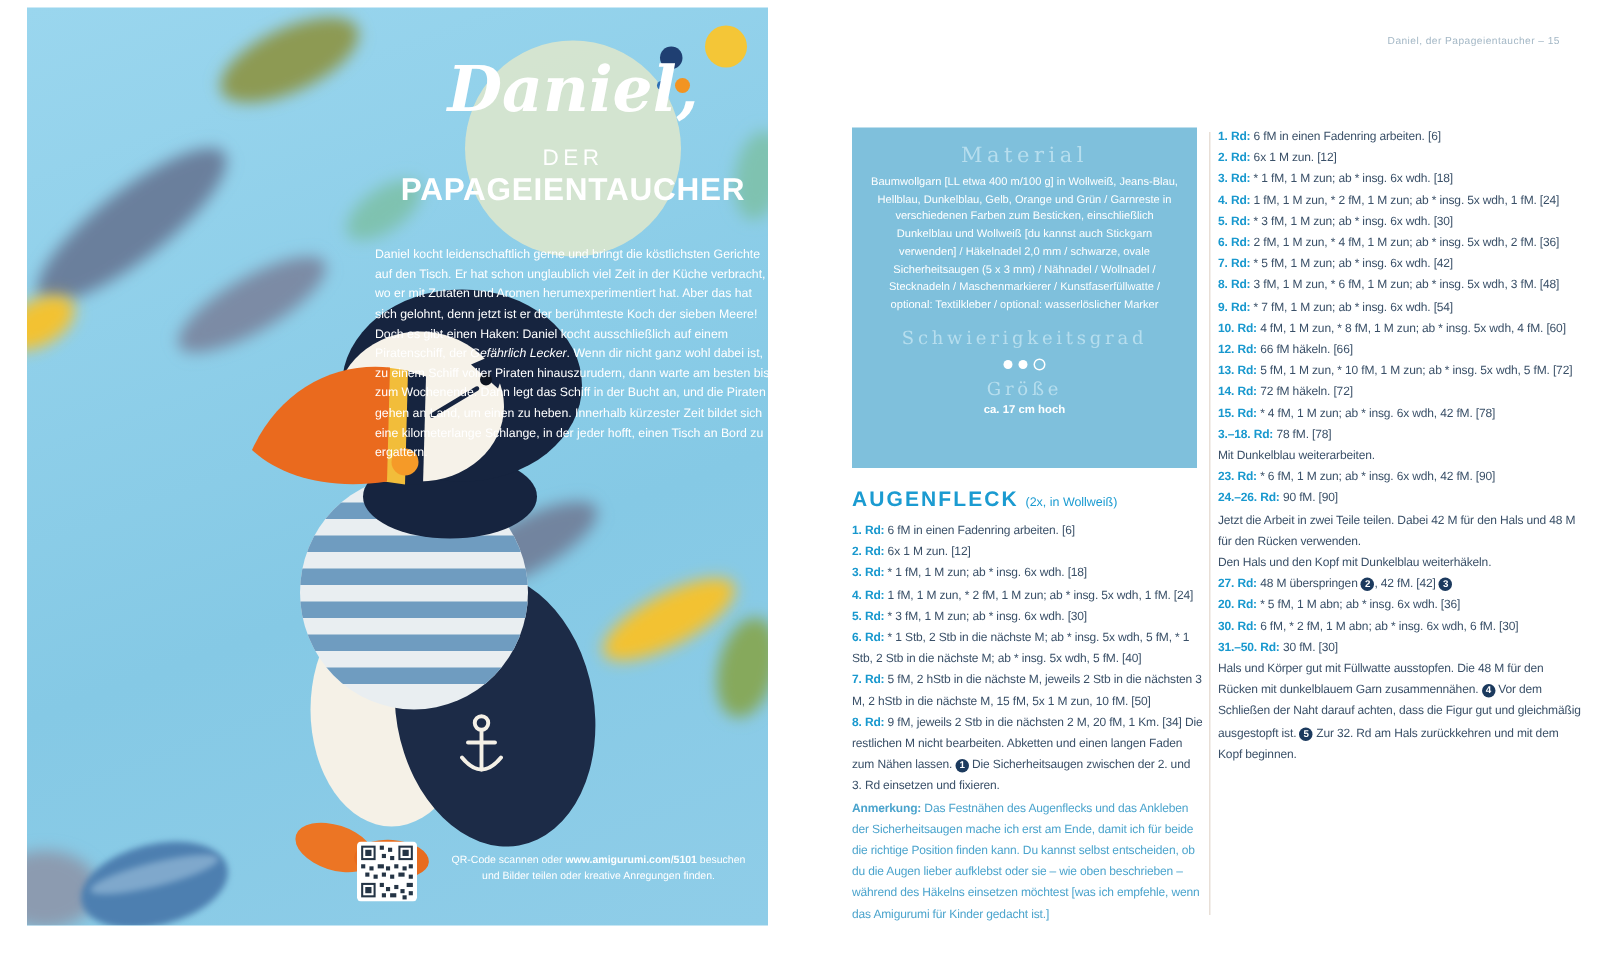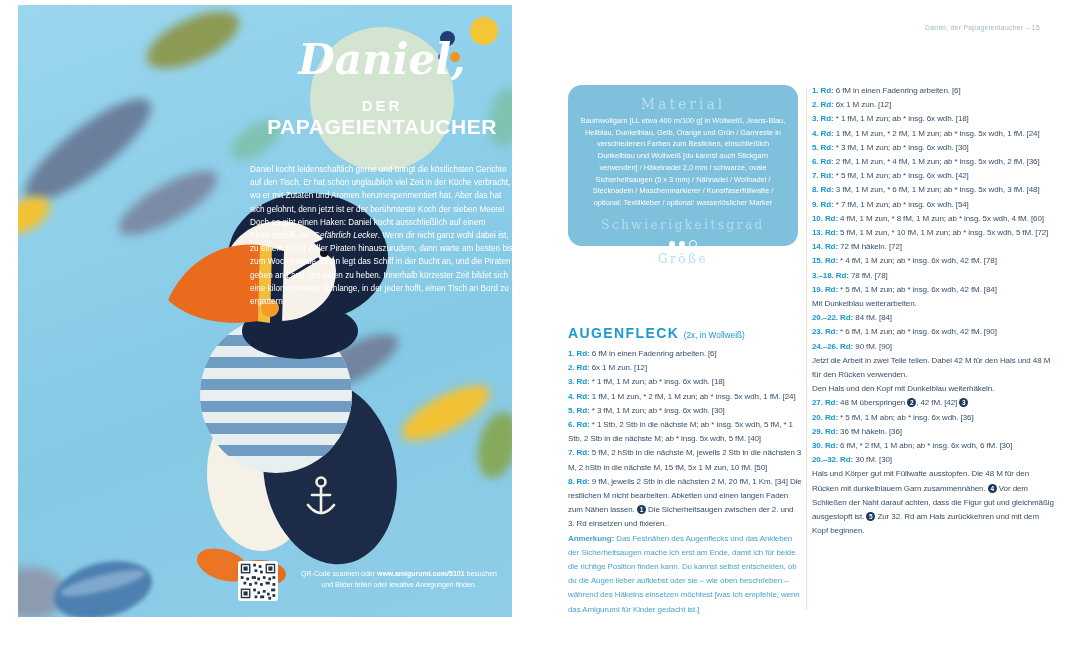--- a/index.html
+++ b/index.html
@@ -17,34 +17,34 @@
                 background:#d7e5cf;opacity:.95;}
   .deco-dot{position:absolute;border-radius:50%;}
   .dot-yellow{left:452px;top:12px;width:28px;height:28px;background:#f4c637;}
   .dot-navy{left:422px;top:26px;width:15px;height:15px;background:#1f3f72;}
   .dot-orange{left:432px;top:47px;width:10px;height:10px;background:#f29422;}
   .dot-smallblue{left:420px;top:49px;width:6px;height:6px;background:#2f6fb5;}
   .script-title{position:absolute;left:244px;top:30px;width:240px;text-align:center;
                 font-family:"DejaVu Serif",serif;font-style:italic;font-weight:bold;
                 font-size:42px;color:#ffffff;}
   .title-der{position:absolute;left:244px;top:92px;width:240px;text-align:center;
-             font-size:15px;font-weight:bold;letter-spacing:3px;color:#ffffff;}
+             font-size:15px;font-weight:normal;letter-spacing:3px;color:#ffffff;}
   .title-main{position:absolute;left:124px;top:110px;width:480px;text-align:center;
               font-size:21px;font-weight:bold;letter-spacing:.5px;color:#ffffff;}
   .intro{position:absolute;left:232px;top:158px;width:264px;text-align:left;
          font-size:8.2px;line-height:13.2px;color:#ffffff;}
   .intro .it{font-style:italic;}
   .qr-box{position:absolute;left:220px;top:556px;width:40px;height:40px;}
   .qr-caption{position:absolute;left:268px;top:563px;width:226px;text-align:center;
               font-size:7px;line-height:11px;color:#ffffff;}
   .qr-caption b{font-weight:bold;}
 
   
-  .material{position:absolute;left:568px;top:85px;width:230px;height:161px;background:#7fc0dc;
-            border-radius:14px;text-align:center;color:#ffffff;}
+  .material{position:absolute;left:568px;top:85px;width:230px;height:227px;background:#7fc0dc;
+            border-radius:0;text-align:center;color:#ffffff;}
   .mat-title{margin-top:11px;font-family:"DejaVu Serif",serif;font-size:14px;letter-spacing:3px;color:#b7deee;}
   .mat-body{margin:3px auto 6px;width:206px;font-size:7.4px;line-height:11.7px;color:#ffffff;}
   .mat-sub{margin-top:9px;font-family:"DejaVu Serif",serif;font-size:12px;letter-spacing:2.5px;color:#b7deee;}
   .dots{margin-top:3px;height:8px;}
   .dots .dot{display:inline-block;width:6px;height:6px;border-radius:50%;margin:0 2px;vertical-align:middle;}
   .dot-filled{background:#ffffff;}
   .dot-empty{width:4px;height:4px;border:1px solid #ffffff;background:transparent;}
   .size-value{margin-top:2px;font-size:7.6px;font-weight:bold;color:#ffffff;}
 
   
@@ -230,33 +230,31 @@
         <p class="row"><span class="lbl">1. Rd:</span> 6 fM in einen Fadenring arbeiten. [6]</p>
         <p class="row"><span class="lbl">2. Rd:</span> 6x 1 M zun. [12]</p>
         <p class="row"><span class="lbl">3. Rd:</span> * 1 fM, 1 M zun; ab * insg. 6x wdh. [18]</p>
         <p class="row"><span class="lbl">4. Rd:</span> 1 fM, 1 M zun, * 2 fM, 1 M zun; ab * insg. 5x wdh, 1 fM. [24]</p>
         <p class="row"><span class="lbl">5. Rd:</span> * 3 fM, 1 M zun; ab * insg. 6x wdh. [30]</p>
         <p class="row"><span class="lbl">6. Rd:</span> 2 fM, 1 M zun, * 4 fM, 1 M zun; ab * insg. 5x wdh, 2 fM. [36]</p>
         <p class="row"><span class="lbl">7. Rd:</span> * 5 fM, 1 M zun; ab * insg. 6x wdh. [42]</p>
         <p class="row"><span class="lbl">8. Rd:</span> 3 fM, 1 M zun, * 6 fM, 1 M zun; ab * insg. 5x wdh, 3 fM. [48]</p>
         <p class="row"><span class="lbl">9. Rd:</span> * 7 fM, 1 M zun; ab * insg. 6x wdh. [54]</p>
         <p class="row"><span class="lbl">10. Rd:</span> 4 fM, 1 M zun, * 8 fM, 1 M zun; ab * insg. 5x wdh, 4 fM. [60]</p>
+        <p class="row"><span class="lbl">12. Rd:</span> 66 fM häkeln. [66]</p>
         <p class="row"><span class="lbl">13. Rd:</span> 5 fM, 1 M zun, * 10 fM, 1 M zun; ab * insg. 5x wdh, 5 fM. [72]</p>
         <p class="row"><span class="lbl">14. Rd:</span> 72 fM häkeln. [72]</p>
         <p class="row"><span class="lbl">15. Rd:</span> * 4 fM, 1 M zun; ab * insg. 6x wdh, 42 fM. [78]</p>
         <p class="row"><span class="lbl">3.–18. Rd:</span> 78 fM. [78]</p>
-        <p class="row"><span class="lbl">19. Rd:</span> * 5 fM, 1 M zun; ab * insg. 6x wdh, 42 fM. [84]</p>
         <p class="row">Mit Dunkelblau weiterarbeiten.</p>
-        <p class="row"><span class="lbl">20.–22. Rd:</span> 84 fM. [84]</p>
         <p class="row"><span class="lbl">23. Rd:</span> * 6 fM, 1 M zun; ab * insg. 6x wdh, 42 fM. [90]</p>
         <p class="row"><span class="lbl">24.–26. Rd:</span> 90 fM. [90]</p>
         <p class="row">Jetzt die Arbeit in zwei Teile teilen. Dabei 42 M für den Hals und 48 M für den Rücken verwenden.</p>
         <p class="row">Den Hals und den Kopf mit Dunkelblau weiterhäkeln.</p>
         <p class="row"><span class="lbl">27. Rd:</span> 48 M überspringen <span class="cnum">2</span>, 42 fM. [42] <span class="cnum">3</span></p>
         <p class="row"><span class="lbl">20. Rd:</span> * 5 fM, 1 M abn; ab * insg. 6x wdh. [36]</p>
-        <p class="row"><span class="lbl">29. Rd:</span> 36 fM häkeln. [36]</p>
         <p class="row"><span class="lbl">30. Rd:</span> 6 fM, * 2 fM, 1 M abn; ab * insg. 6x wdh, 6 fM. [30]</p>
-        <p class="row"><span class="lbl">20.–32. Rd:</span> 30 fM. [30]</p>
+        <p class="row"><span class="lbl">31.–50. Rd:</span> 30 fM. [30]</p>
         <p class="row">Hals und Körper gut mit Füllwatte ausstopfen. Die 48 M für den Rücken mit dunkelblauem Garn zusammennähen. <span class="cnum">4</span> Vor dem Schließen der Naht darauf achten, dass die Figur gut und gleichmäßig ausgestopft ist. <span class="cnum">5</span> Zur 32. Rd am Hals zurückkehren und mit dem Kopf beginnen.</p>
       </div>
   </div>
 
 </div>
 
 </body></html>

